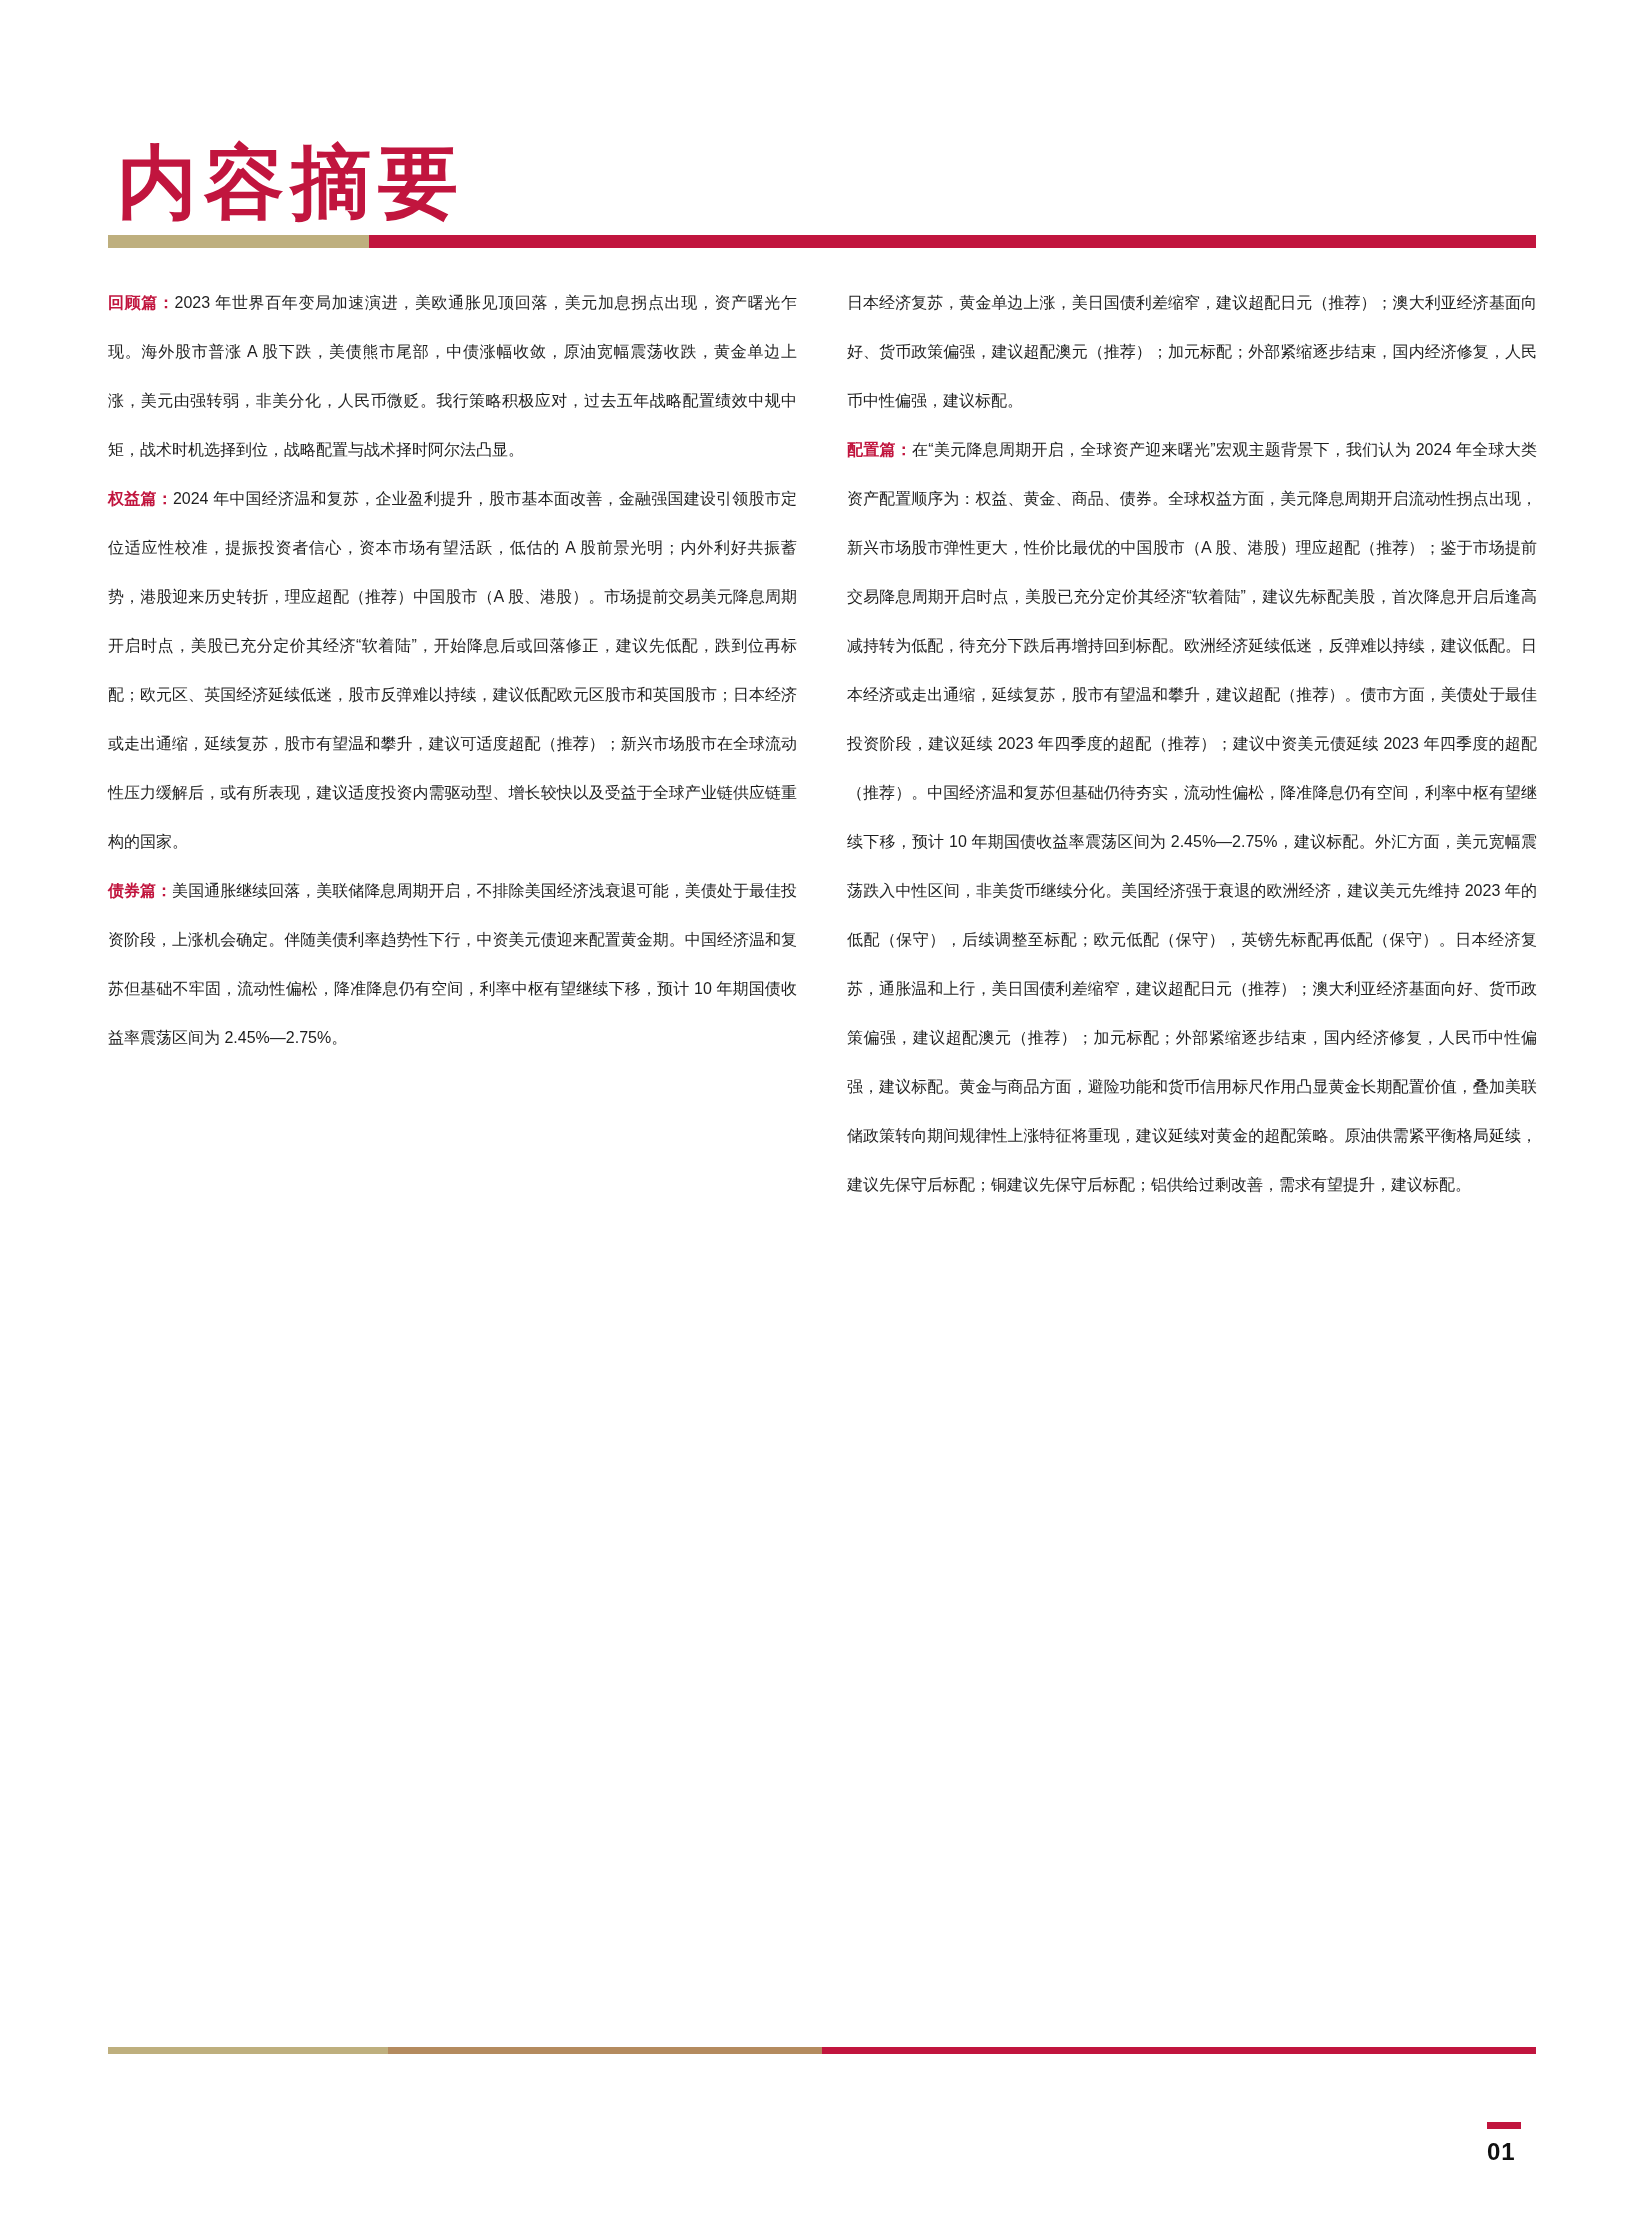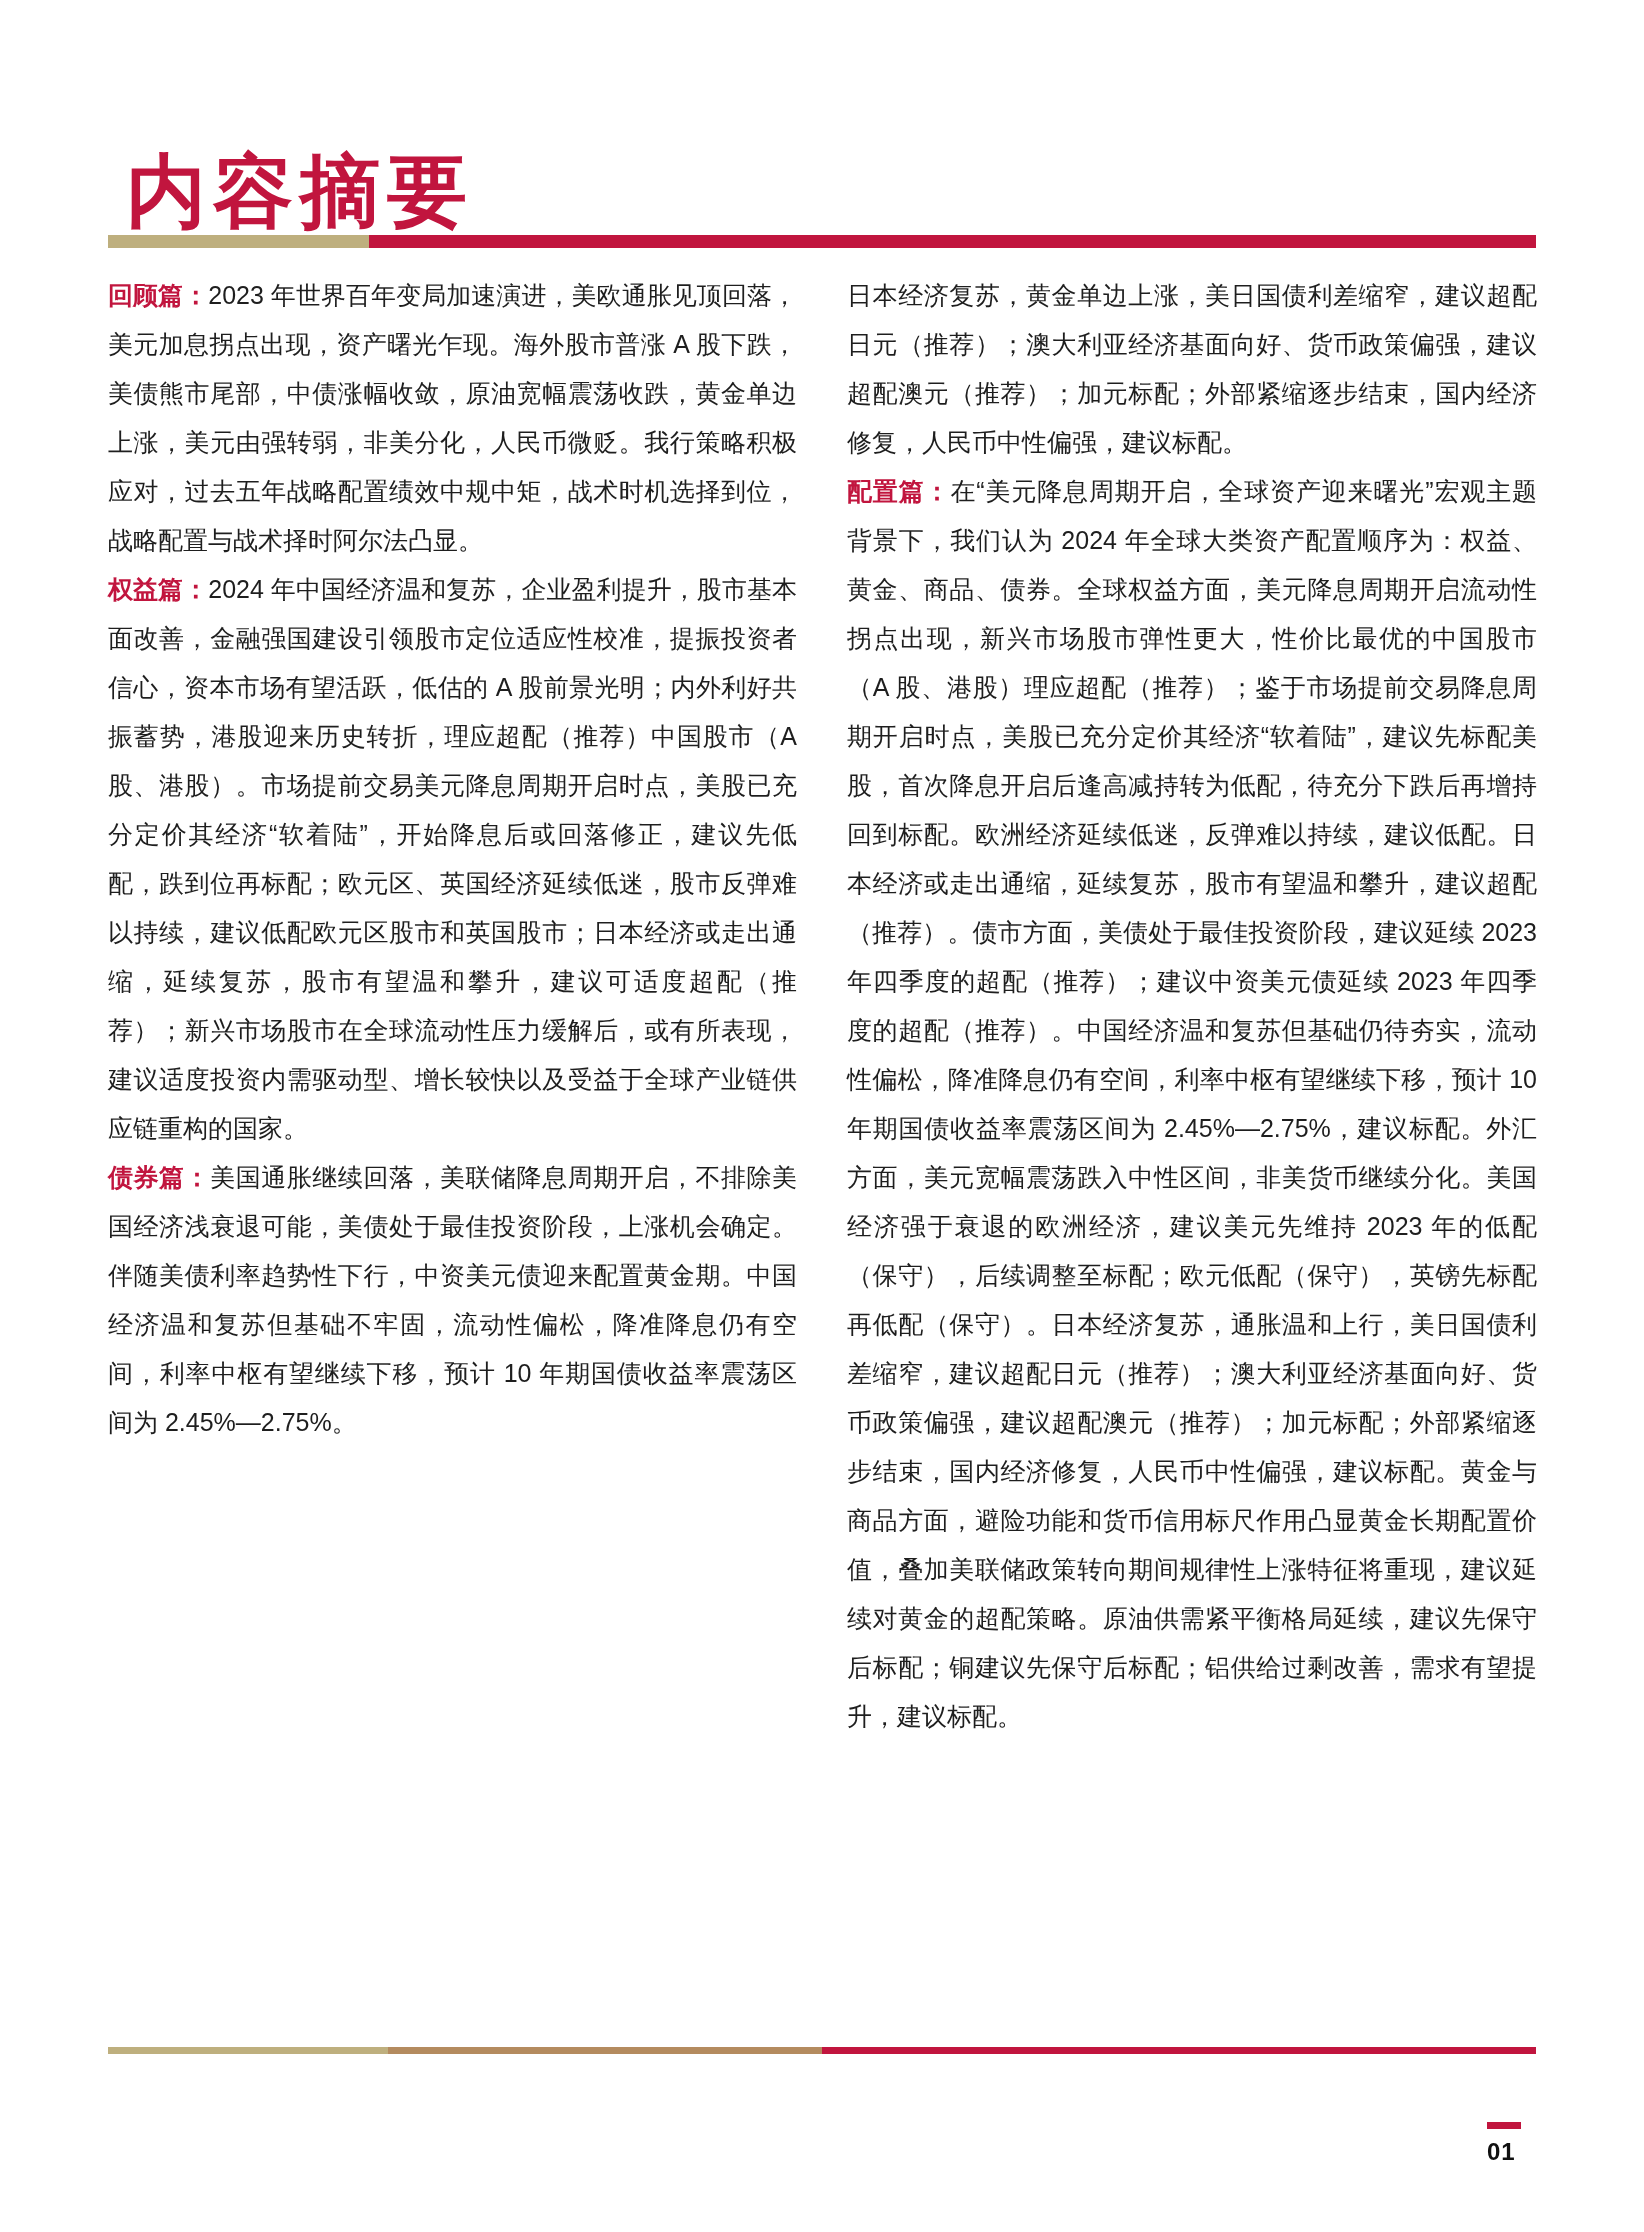--- a/index.html
+++ b/index.html
@@ -14,36 +14,36 @@
   .page{
     position:relative;
     width:1645px;height:2233px;
     background:#ffffff;
     font-family:"Liberation Sans","DejaVu Sans",sans-serif;
     overflow:hidden;
   }
   .title{
     position:absolute;
     left:110px;top:136px;
-    margin:16px;
+    margin:7px;
     font-size:80px;
     line-height:80px;
     font-weight:700;
     letter-spacing:7px;
     color:var(--red);
   }
   .rule{position:absolute;display:flex;}
   .rule .seg{display:block;height:100%;}
   .rule-top{left:108px;top:235px;width:1428px;height:13px;}
   .rule-top .seg-gold{width:261px;background:var(--gold);}
   .rule-top .seg-red{flex:1;background:var(--red);}
   .col{
     position:absolute;
-    top:271px;
-    font-size:25px;
+    top:278px;
+    font-size:16px;
     line-height:49px;
     color:var(--text);
     text-align:justify;
   }
   .col-left{left:108px;width:689px;}
   .col-right{left:847px;width:690px;}
   .para{margin:0;}
   .lbl{color:var(--red);font-weight:700;}
   .rule-bottom{left:108px;top:2047px;width:1428px;height:7px;}
   .rule-bottom .sb-gold{width:280px;background:var(--gold);}

